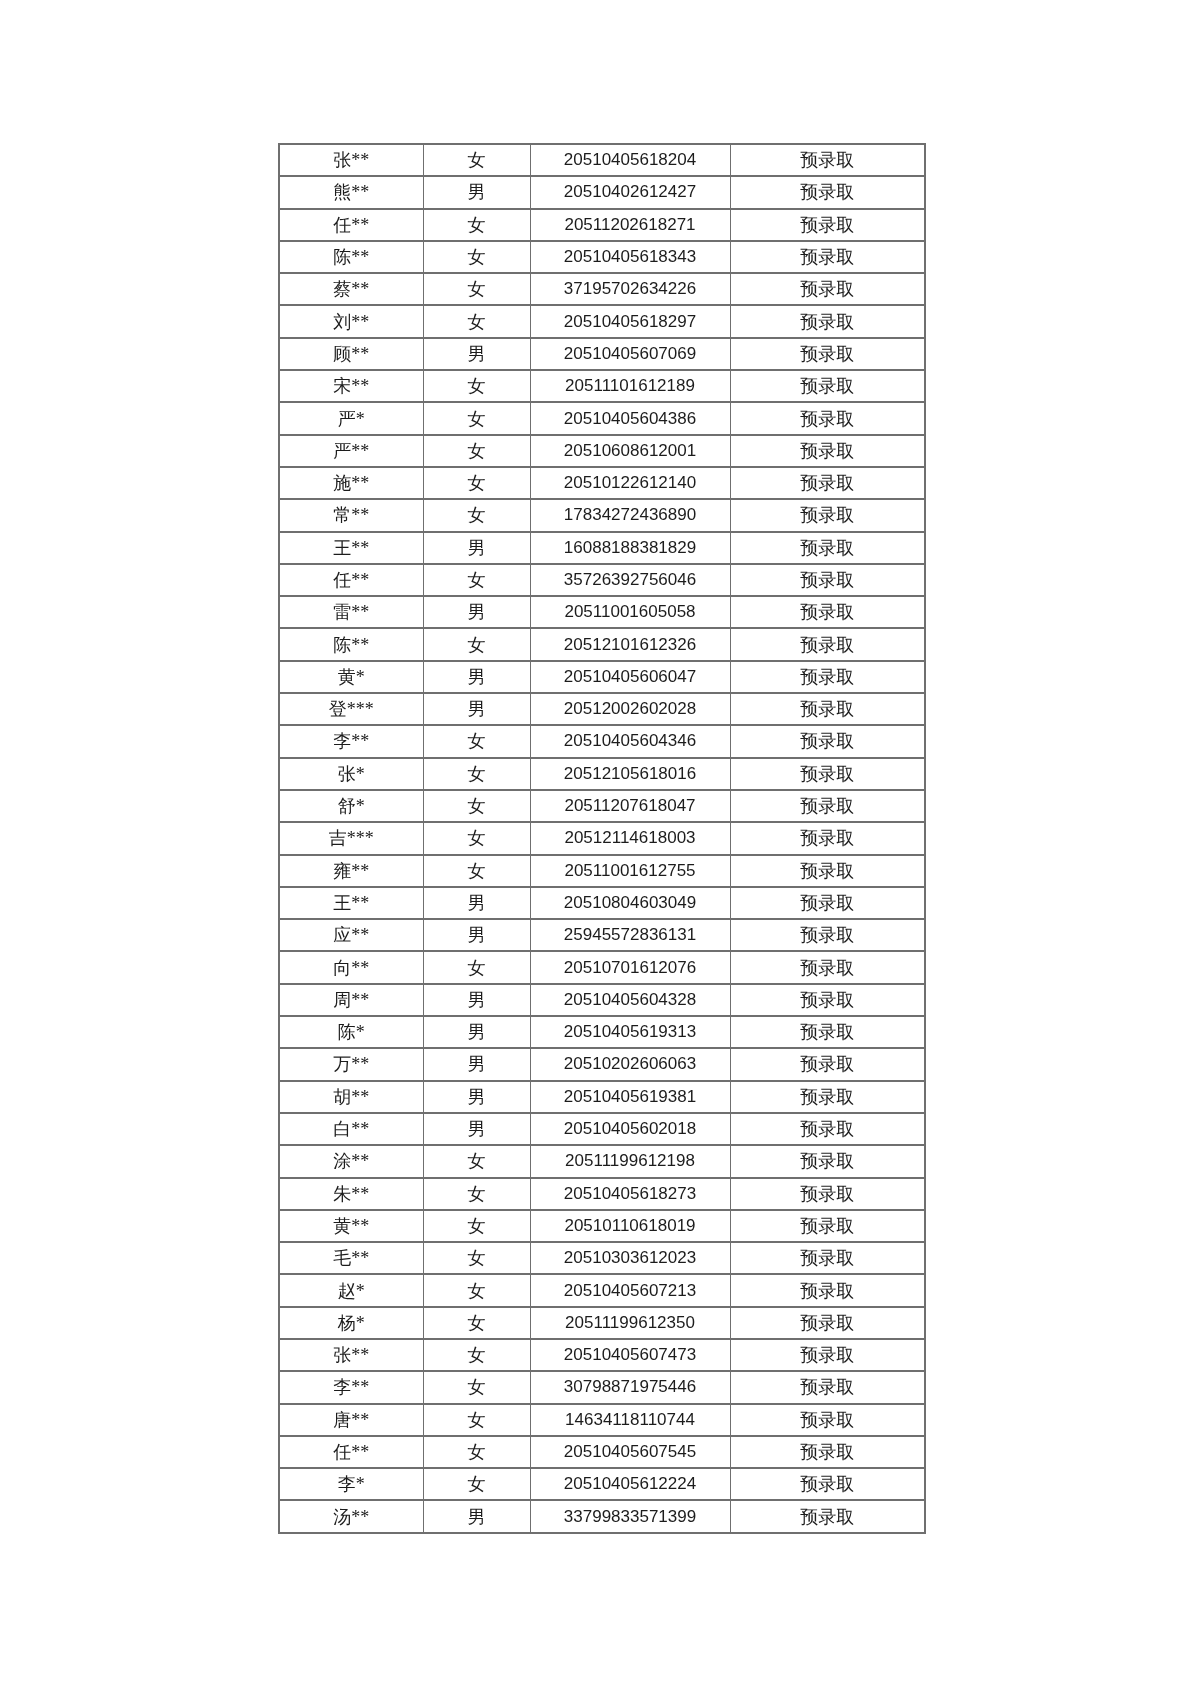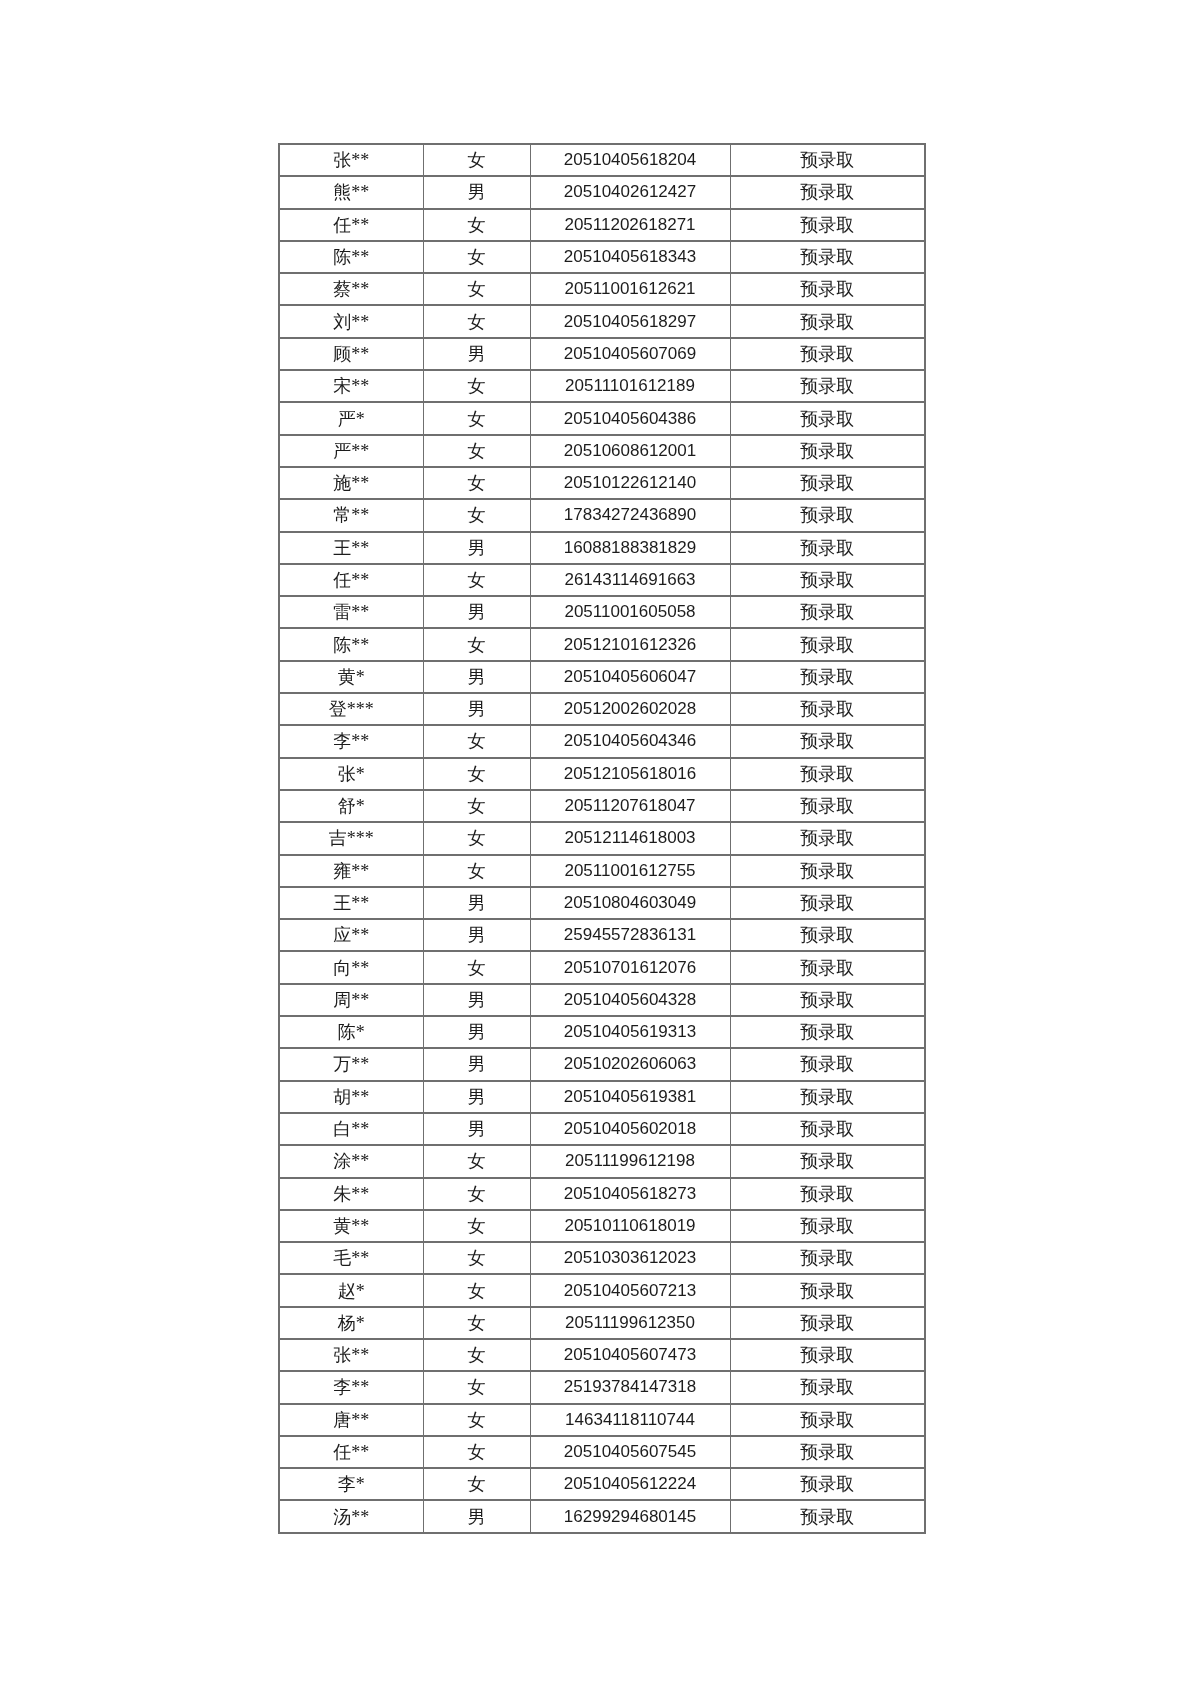--- a/index.html
+++ b/index.html
@@ -86,21 +86,21 @@
   <tr>
     <td class="cell-name">陈**</td>
     <td class="cell-gender">女</td>
     <td class="cell-id">20510405618343</td>
     <td class="cell-status">预录取</td>
   </tr>
 
   <tr>
     <td class="cell-name">蔡**</td>
     <td class="cell-gender">女</td>
-    <td class="cell-id">20511001612621</td>
+    <td class="cell-id">37195702634226</td>
     <td class="cell-status">预录取</td>
   </tr>
 
   <tr>
     <td class="cell-name">刘**</td>
     <td class="cell-gender">女</td>
     <td class="cell-id">20510405618297</td>
     <td class="cell-status">预录取</td>
   </tr>
 
@@ -149,21 +149,21 @@
   <tr>
     <td class="cell-name">王**</td>
     <td class="cell-gender">男</td>
     <td class="cell-id">16088188381829</td>
     <td class="cell-status">预录取</td>
   </tr>
 
   <tr>
     <td class="cell-name">任**</td>
     <td class="cell-gender">女</td>
-    <td class="cell-id">26143114691663</td>
+    <td class="cell-id">35726392756046</td>
     <td class="cell-status">预录取</td>
   </tr>
 
   <tr>
     <td class="cell-name">雷**</td>
     <td class="cell-gender">男</td>
     <td class="cell-id">20511001605058</td>
     <td class="cell-status">预录取</td>
   </tr>
 
@@ -324,21 +324,21 @@
   <tr>
     <td class="cell-name">张**</td>
     <td class="cell-gender">女</td>
     <td class="cell-id">20510405607473</td>
     <td class="cell-status">预录取</td>
   </tr>
 
   <tr>
     <td class="cell-name">李**</td>
     <td class="cell-gender">女</td>
-    <td class="cell-id">25193784147318</td>
+    <td class="cell-id">30798871975446</td>
     <td class="cell-status">预录取</td>
   </tr>
 
   <tr>
     <td class="cell-name">唐**</td>
     <td class="cell-gender">女</td>
     <td class="cell-id">14634118110744</td>
     <td class="cell-status">预录取</td>
   </tr>
 
@@ -352,18 +352,18 @@
   <tr>
     <td class="cell-name">李*</td>
     <td class="cell-gender">女</td>
     <td class="cell-id">20510405612224</td>
     <td class="cell-status">预录取</td>
   </tr>
 
   <tr>
     <td class="cell-name">汤**</td>
     <td class="cell-gender">男</td>
-    <td class="cell-id">16299294680145</td>
+    <td class="cell-id">33799833571399</td>
     <td class="cell-status">预录取</td>
   </tr>
 </tbody>
   </table>
 </div>
 
 </body></html>

